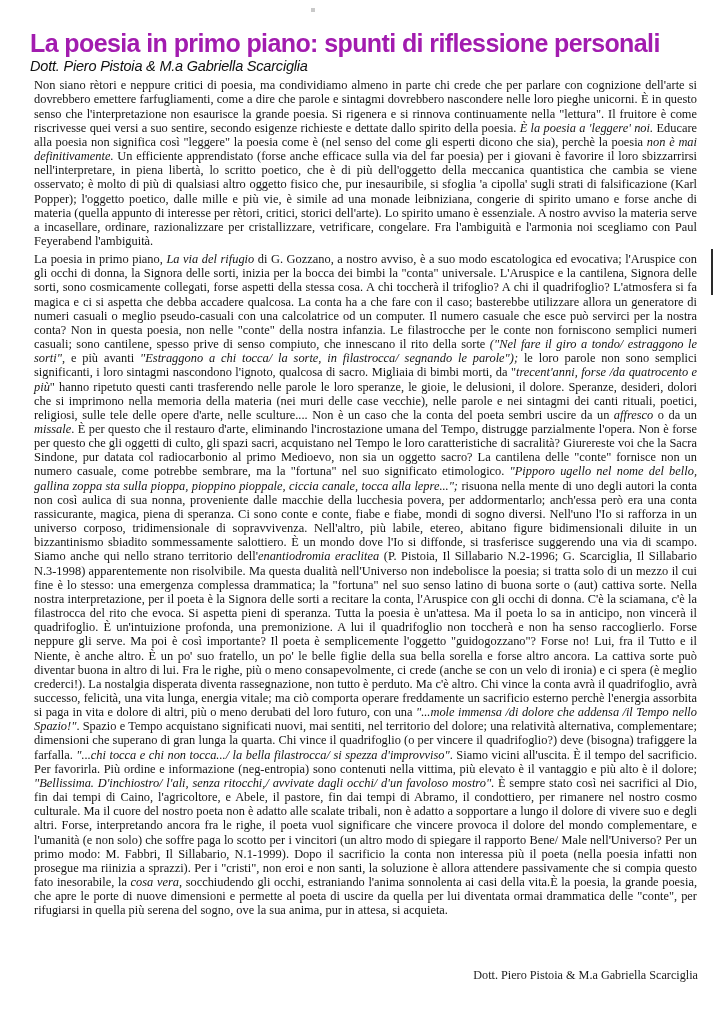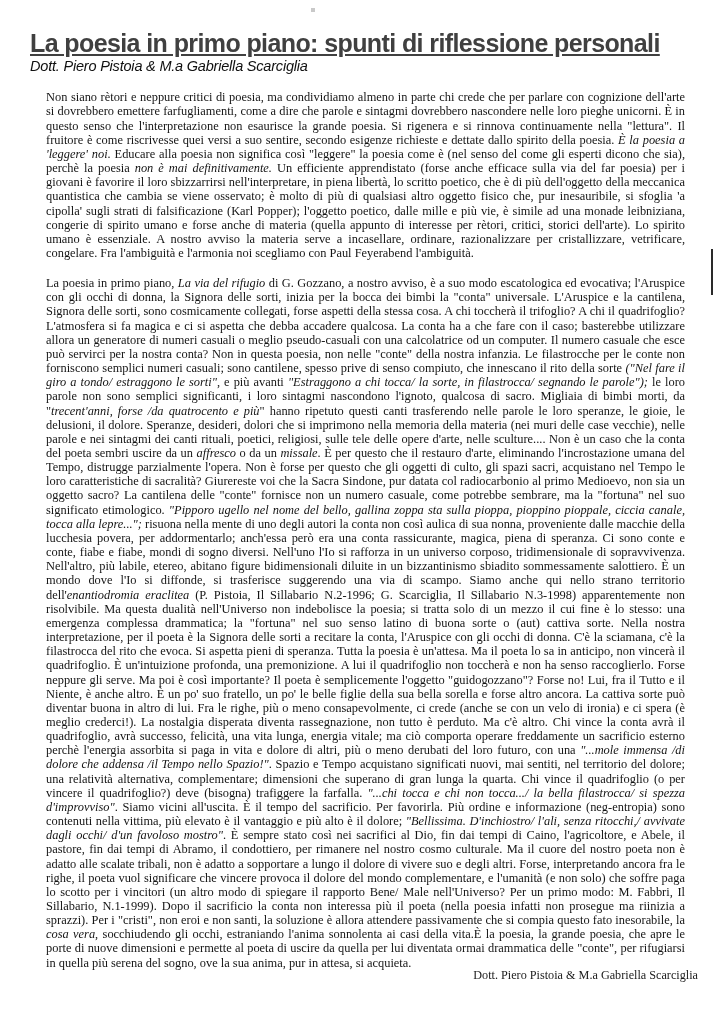--- a/index.html
+++ b/index.html
@@ -23,38 +23,37 @@
     background: #ffffff;
     position: relative;
   }
   .title {
     font-family: "Liberation Sans", sans-serif;
     font-weight: bold;
     font-size: 25px;
     line-height: 1.05;
     letter-spacing: -0.6px;
     margin: 0 0 2px 0;
-    color: #404040;
+    color: #a21caf;
     white-space: nowrap;
-    text-decoration: underline;
   }
   .byline {
     font-family: "Liberation Sans", sans-serif;
     font-style: italic;
     font-size: 14.5px;
     letter-spacing: -0.2px;
     margin: 0 0 3px 0;
     color: #101010;
   }
   .body-text p {
     font-family: "Liberation Serif", serif;
     font-size: 12.4px;
     line-height: 14.15px;
     text-align: justify;
-    margin: 16px;
+    margin: 4px;
     color: #141414;
   }
   .body-text p i {
     font-style: italic;
   }
   .signature {
     position: absolute;
     right: 28px;
     top: 968px;
     font-family: "Liberation Serif", serif;

